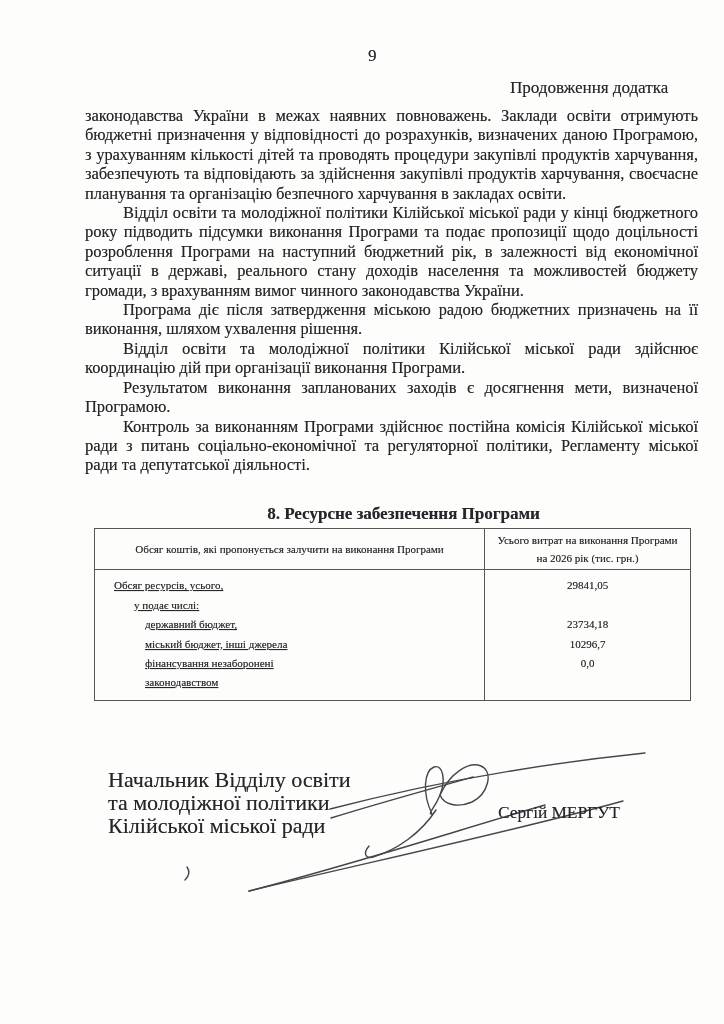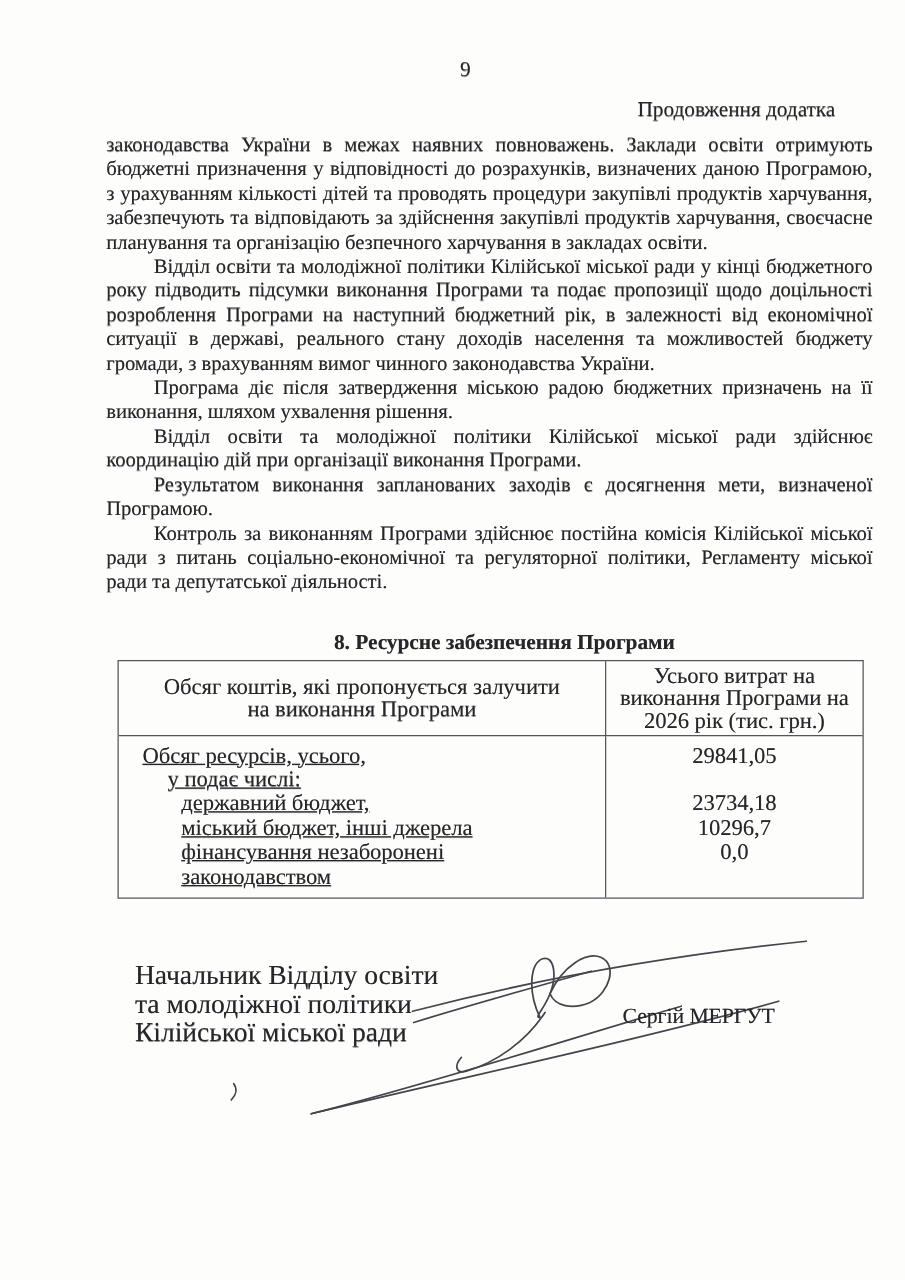--- a/index.html
+++ b/index.html
@@ -19,21 +19,21 @@
   }
   .para{margin:0;}
   .para.indent{text-indent:38px;}
   .heading{
     position:absolute;left:85px;top:492px;width:613px;margin:12px;
     text-align:center;font-size:17px;font-weight:bold;
   }
   .rtable{
     position:absolute;left:94px;top:528px;width:597px;
     border:1px solid #55555a;box-sizing:border-box;
-    font-size:18px;
+    font-size:11px;
   }
   .t-head{display:grid;grid-template-columns:389px 1fr;border-bottom:1px solid #55555a;}
   .th{display:flex;align-items:center;justify-content:center;text-align:center;}
   .th.c1{padding:5px 30px;line-height:18.5px;}
   .th.c2{border-left:1px solid #55555a;padding:2px 6px;line-height:18.2px;}
   .t-body{display:grid;grid-template-columns:389px 1fr;}
   .tc{padding-top:6px;padding-bottom:7px;}
   .c1b{padding-left:19px;text-decoration:underline;}
   .c2b{border-left:1px solid #55555a;text-align:center;}
   .lbl,.val{line-height:19.4px;min-height:19.4px;white-space:nowrap;}

